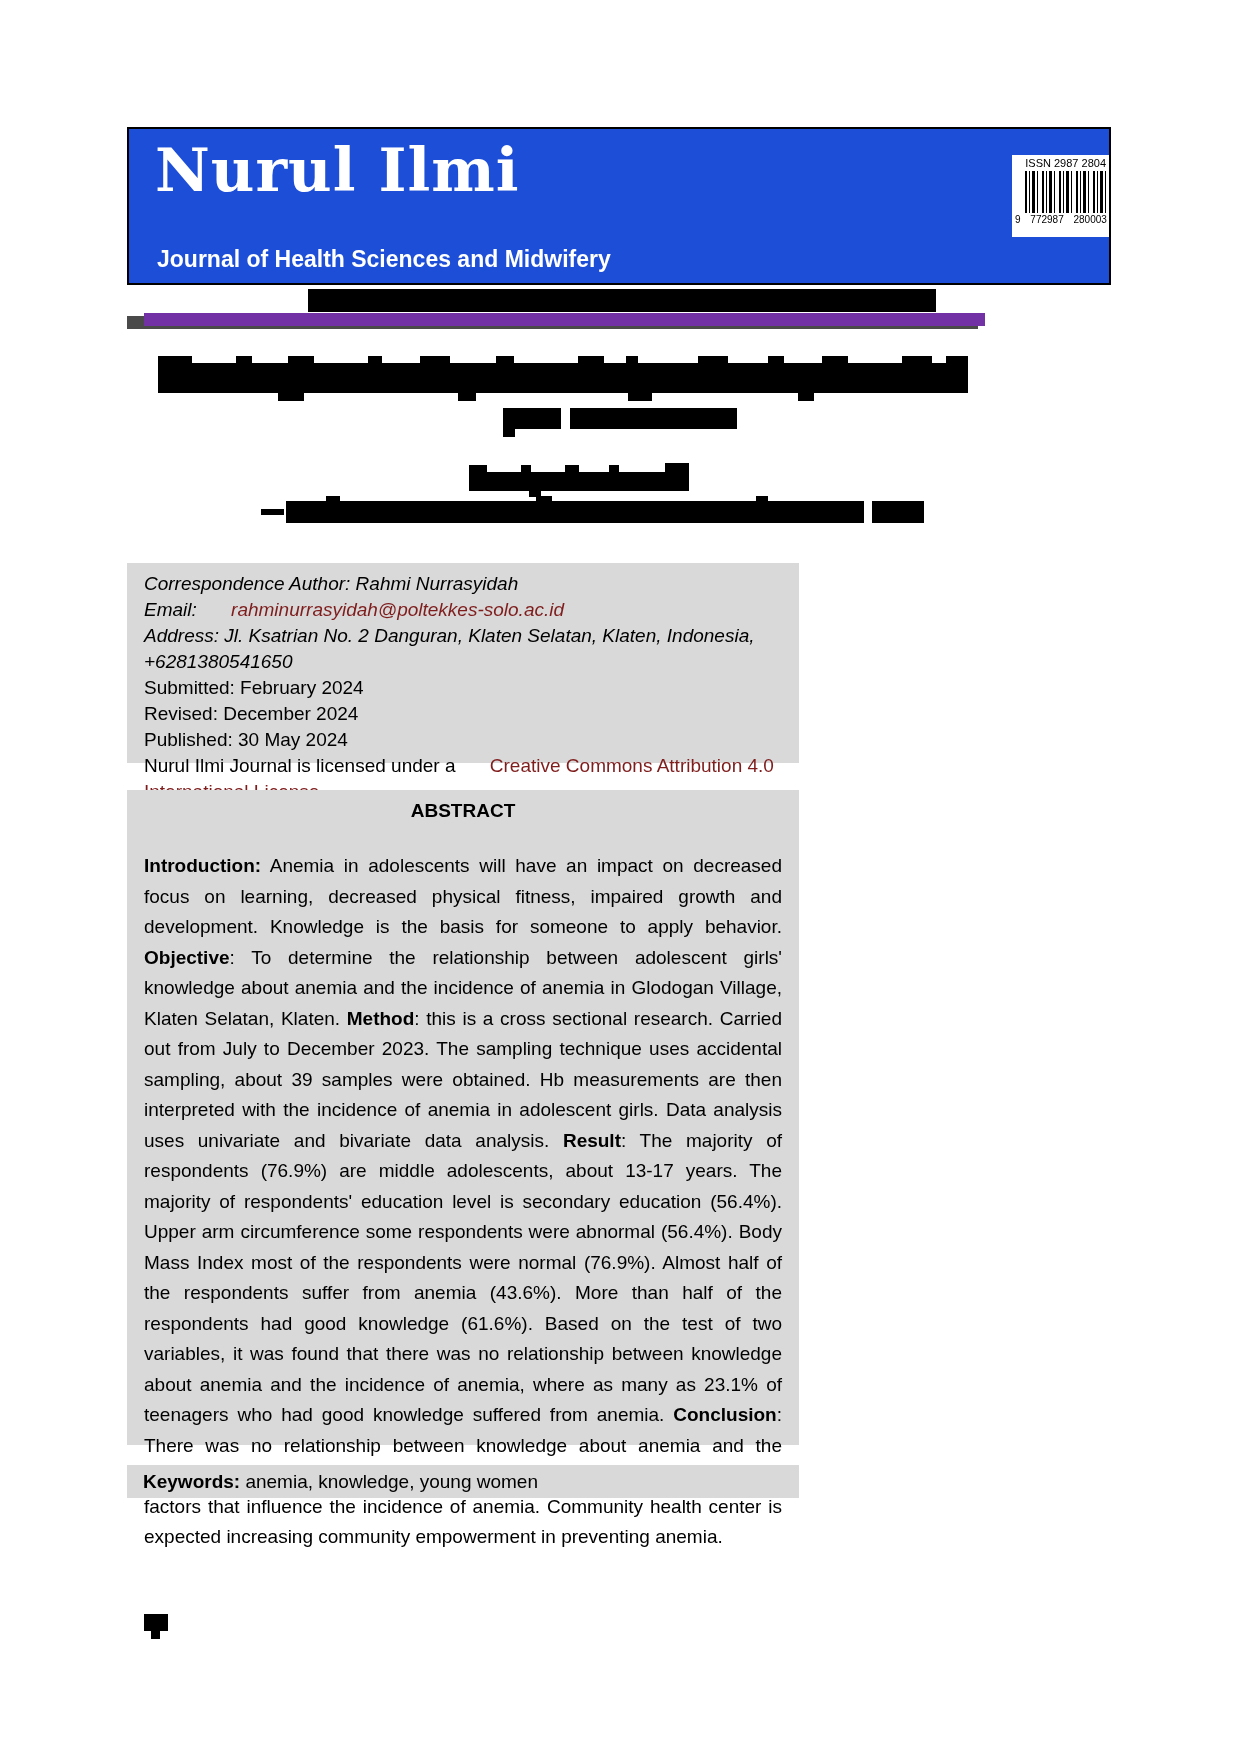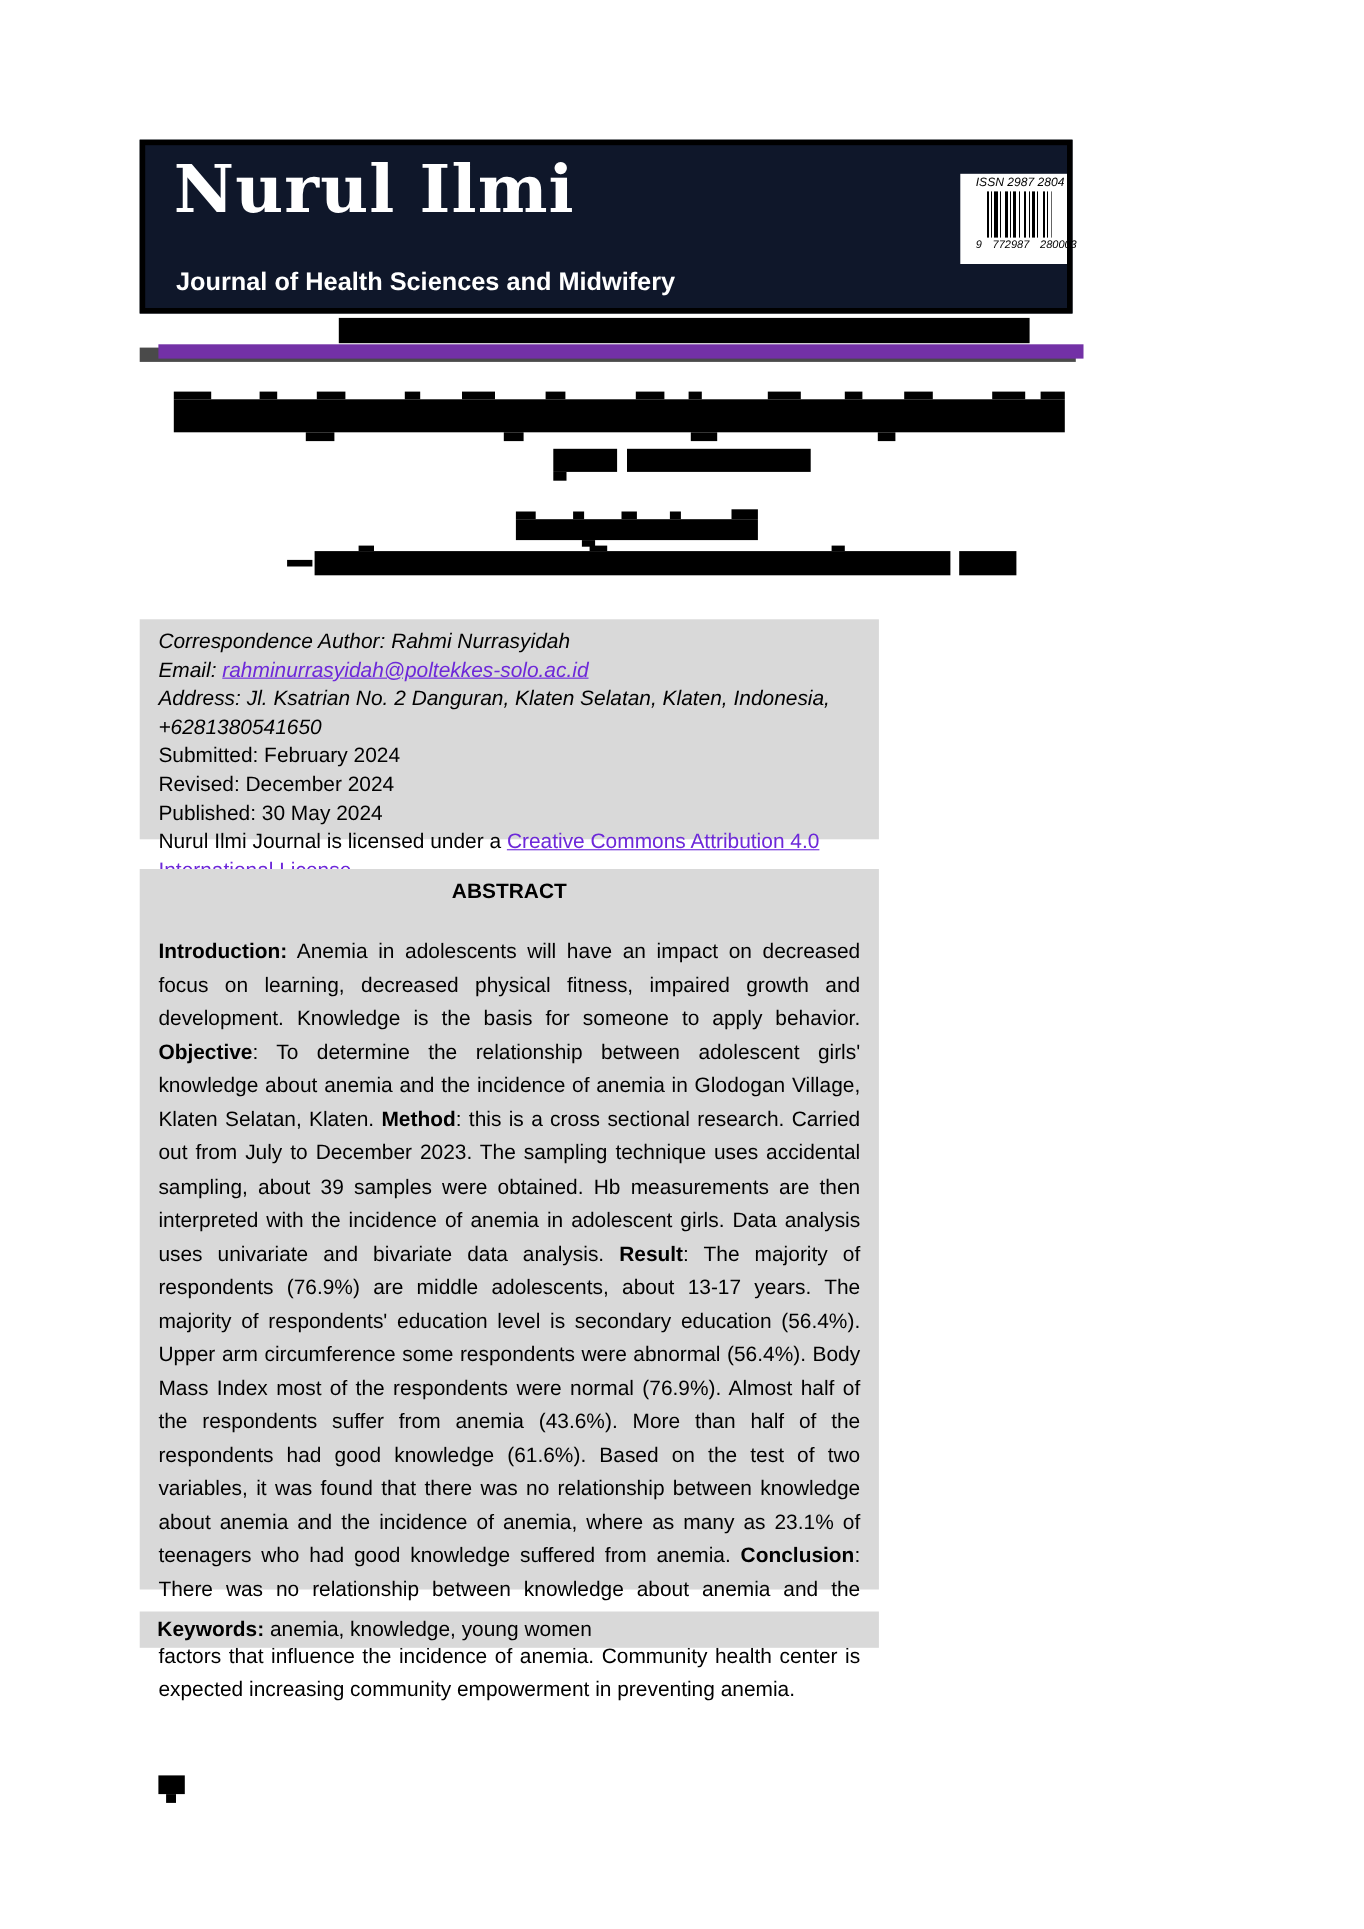--- a/index.html
+++ b/index.html
@@ -1,47 +1,47 @@
 <!DOCTYPE html>
 <html><head>
 <meta charset="utf-8">
 <style>
   html,body{margin:0;padding:0;background:#ffffff;}
   .page{position:relative;width:1240px;height:1754px;background:#ffffff;overflow:hidden;
         font-family:"Liberation Sans",sans-serif;color:#000;}
 
   
-  .banner{position:absolute;left:127px;top:127px;width:848px;height:158px;
-          background:#0f172a;border:5px solid #000000;box-sizing:border-box;}
+  .banner{position:absolute;left:127px;top:127px;width:984px;height:158px;
+          background:#1d4ed8;border:2px solid #000000;box-sizing:border-box;}
   .journal-name{position:absolute;left:26px;top:6px;font-family:"DejaVu Serif",serif;
           font-weight:bold;font-size:60px;color:#ffffff;letter-spacing:1px;}
   .journal-subtitle{position:absolute;left:28px;bottom:10px;font-weight:bold;
           font-size:23px;color:#ffffff;}
   .issn-box{position:absolute;right:0;top:26px;width:97px;height:82px;background:#ffffff;
-          box-sizing:border-box;padding:2px 14px;font-style:italic;}
+          box-sizing:border-box;padding:2px 3px;}
   .issn-label{font-size:11px;text-align:right;white-space:nowrap;}
   .barcode{height:42px;margin:2px 0 0 10px;
           background:repeating-linear-gradient(90deg,#000 0 2px,#fff 2px 4px,#000 4px 5px,
           #fff 5px 7px,#000 7px 10px,#fff 10px 12px,#000 12px 13px,#fff 13px 17px);}
   .barcode-digits{font-size:10px;text-align:left;word-spacing:7px;white-space:nowrap;margin-top:1px;}
 
   
   .redact{position:absolute;background:#000;}
   .bump{position:absolute;background:#000;}
 
   
   .stripe-gray{position:absolute;left:127px;top:316px;width:851px;height:13px;background:#4A4A4A;}
   .stripe-purple{position:absolute;left:144px;top:313px;width:841px;height:13px;background:#7331A6;}
 
   
   .gray-box{position:absolute;left:127px;width:672px;background:#D9D9D9;box-sizing:border-box;}
   .corr-box{top:563px;height:200px;padding:8px 16px 0 17px;font-size:19px;line-height:26px;}
   .i{font-style:italic;}
   .b{font-weight:bold;}
-  .link{color:#6d28d9;text-decoration:underline;cursor:pointer;}
+  .link{color:#7f1d1d;cursor:pointer;margin-left:29px;}
 
   .abstract-box{top:790px;height:655px;padding:10px 17px 0 17px;}
   .abstract-heading{text-align:center;font-weight:bold;font-size:19px;}
   .abstract-text{margin-top:29px;font-size:19px;line-height:30.5px;text-align:justify;}
 
   .keywords-bar{top:1465px;height:33px;line-height:33px;padding:0 16px;font-size:19px;}
 
   
   .mark-block{position:absolute;left:144px;top:1614px;width:24px;height:17px;background:#000;}
   .mark-stem{position:absolute;left:151px;top:1631px;width:9px;height:8px;background:#000;}

